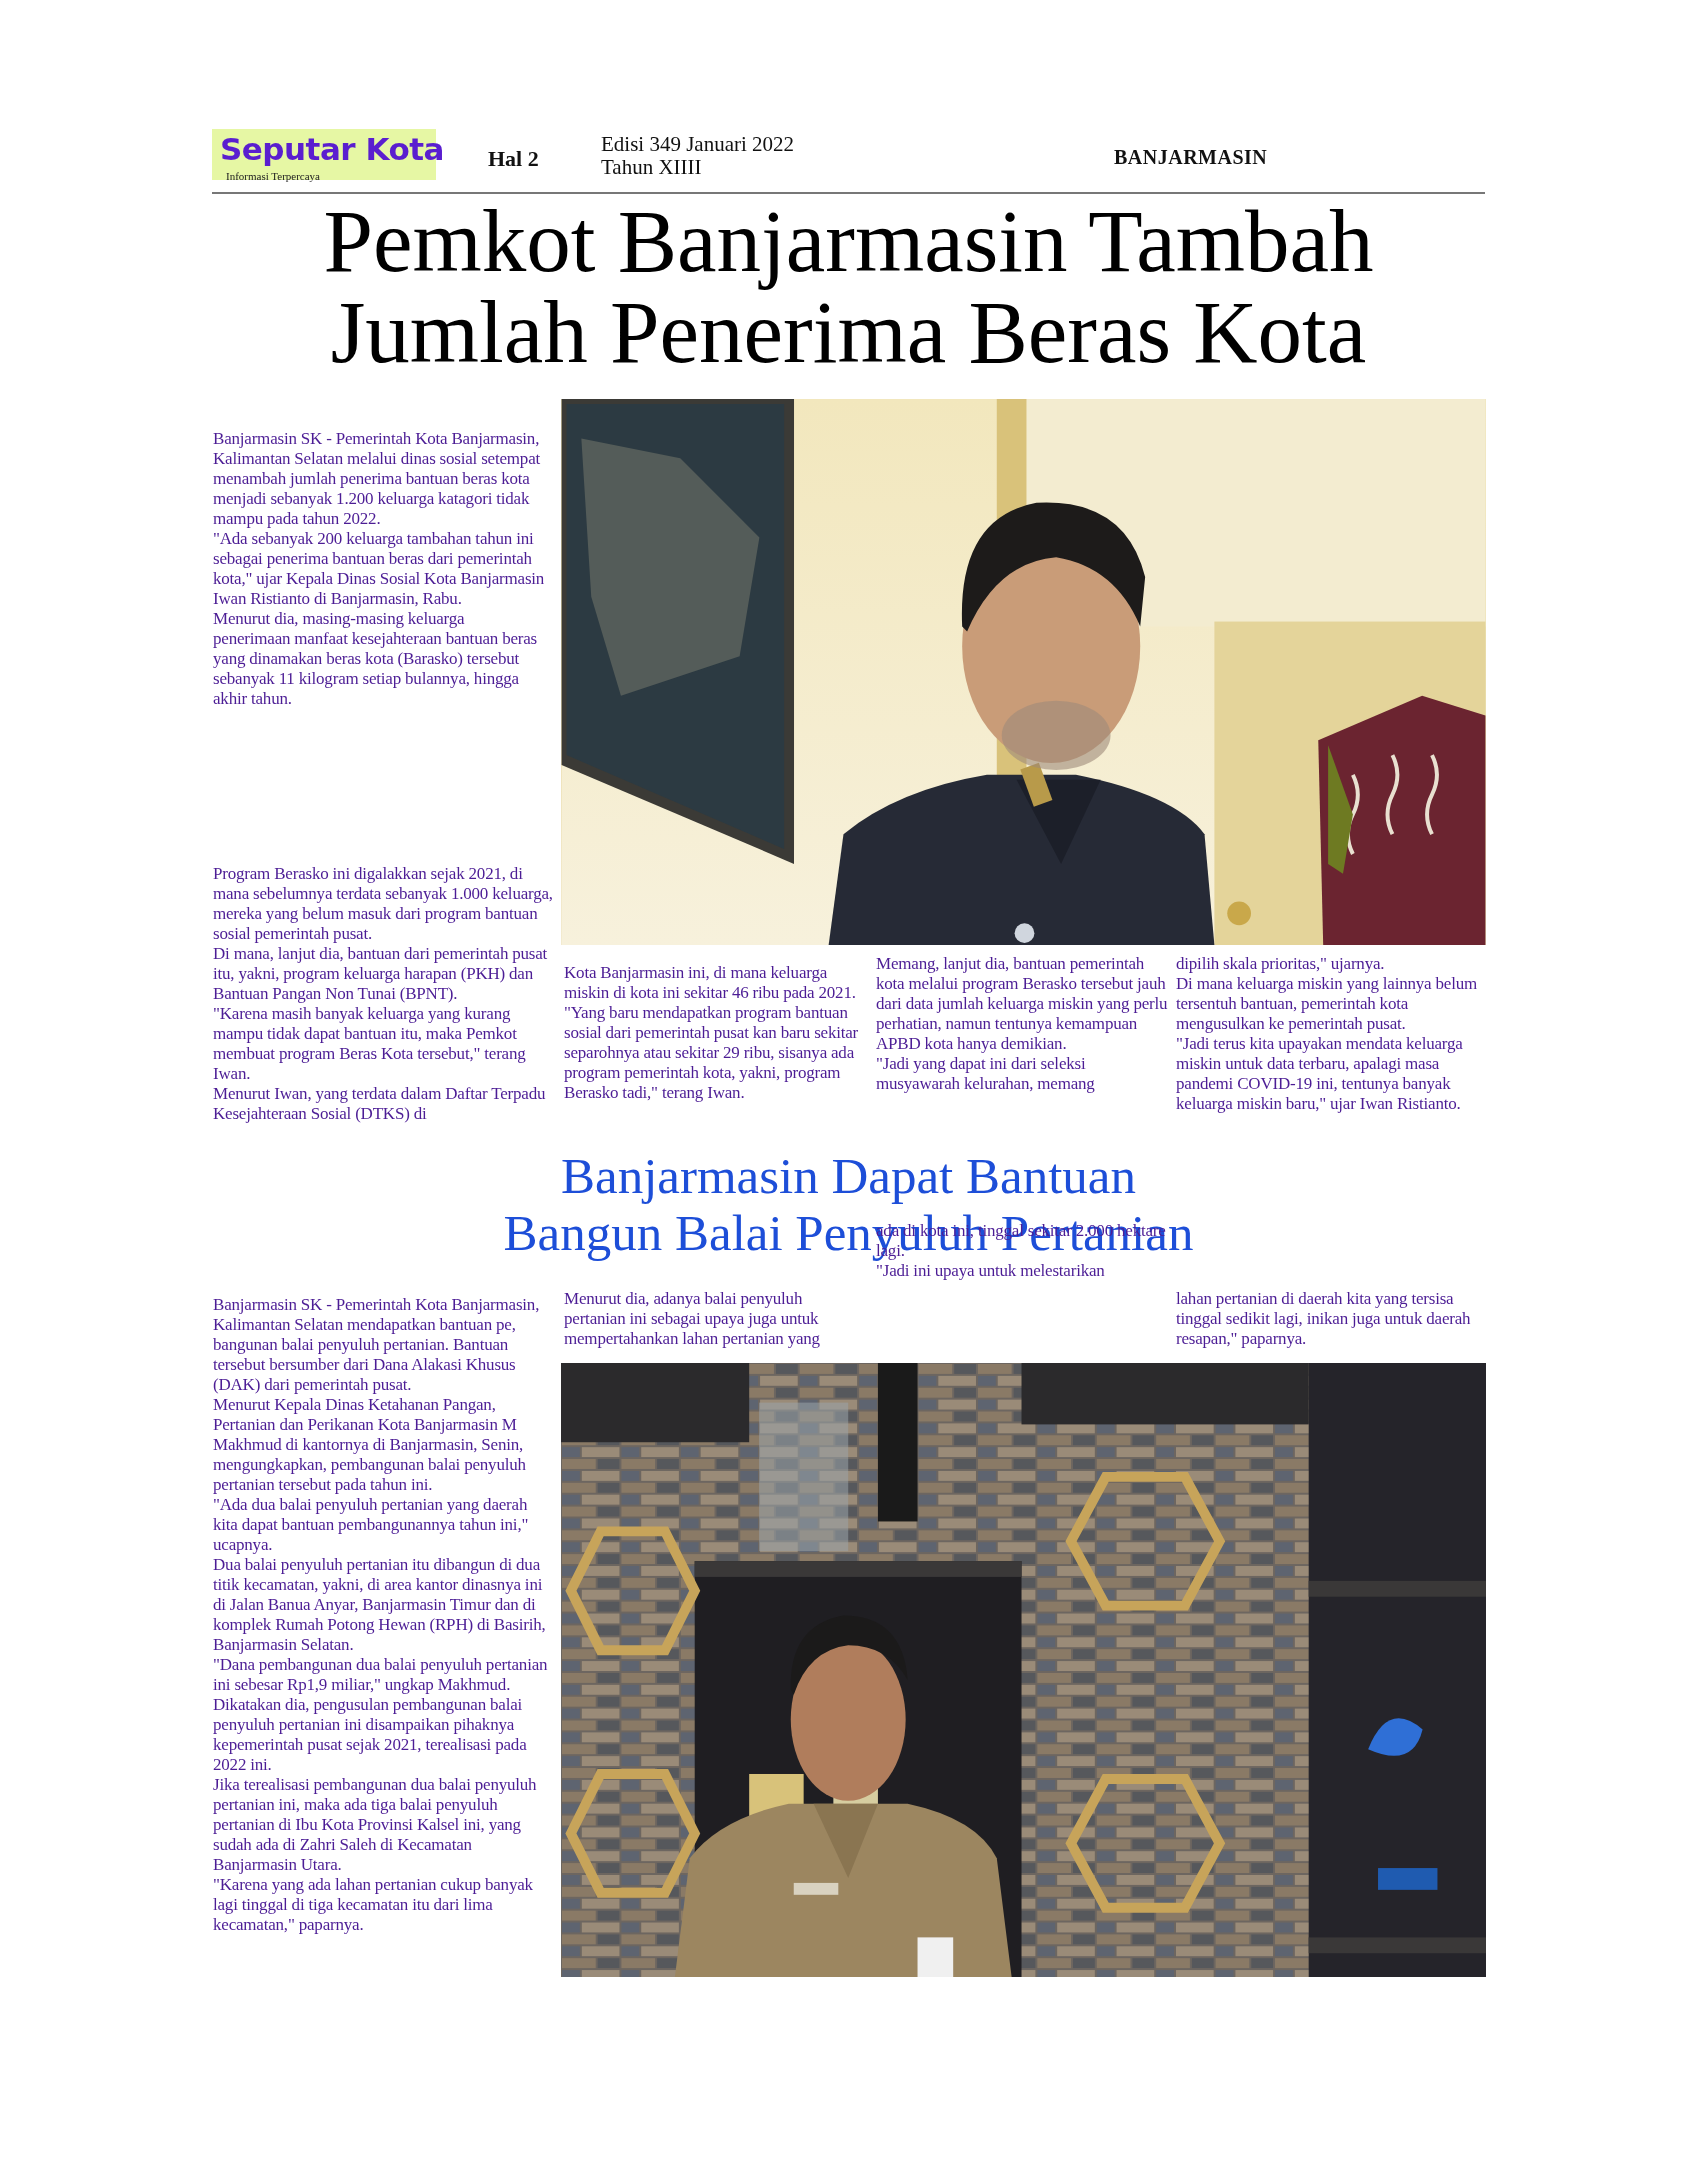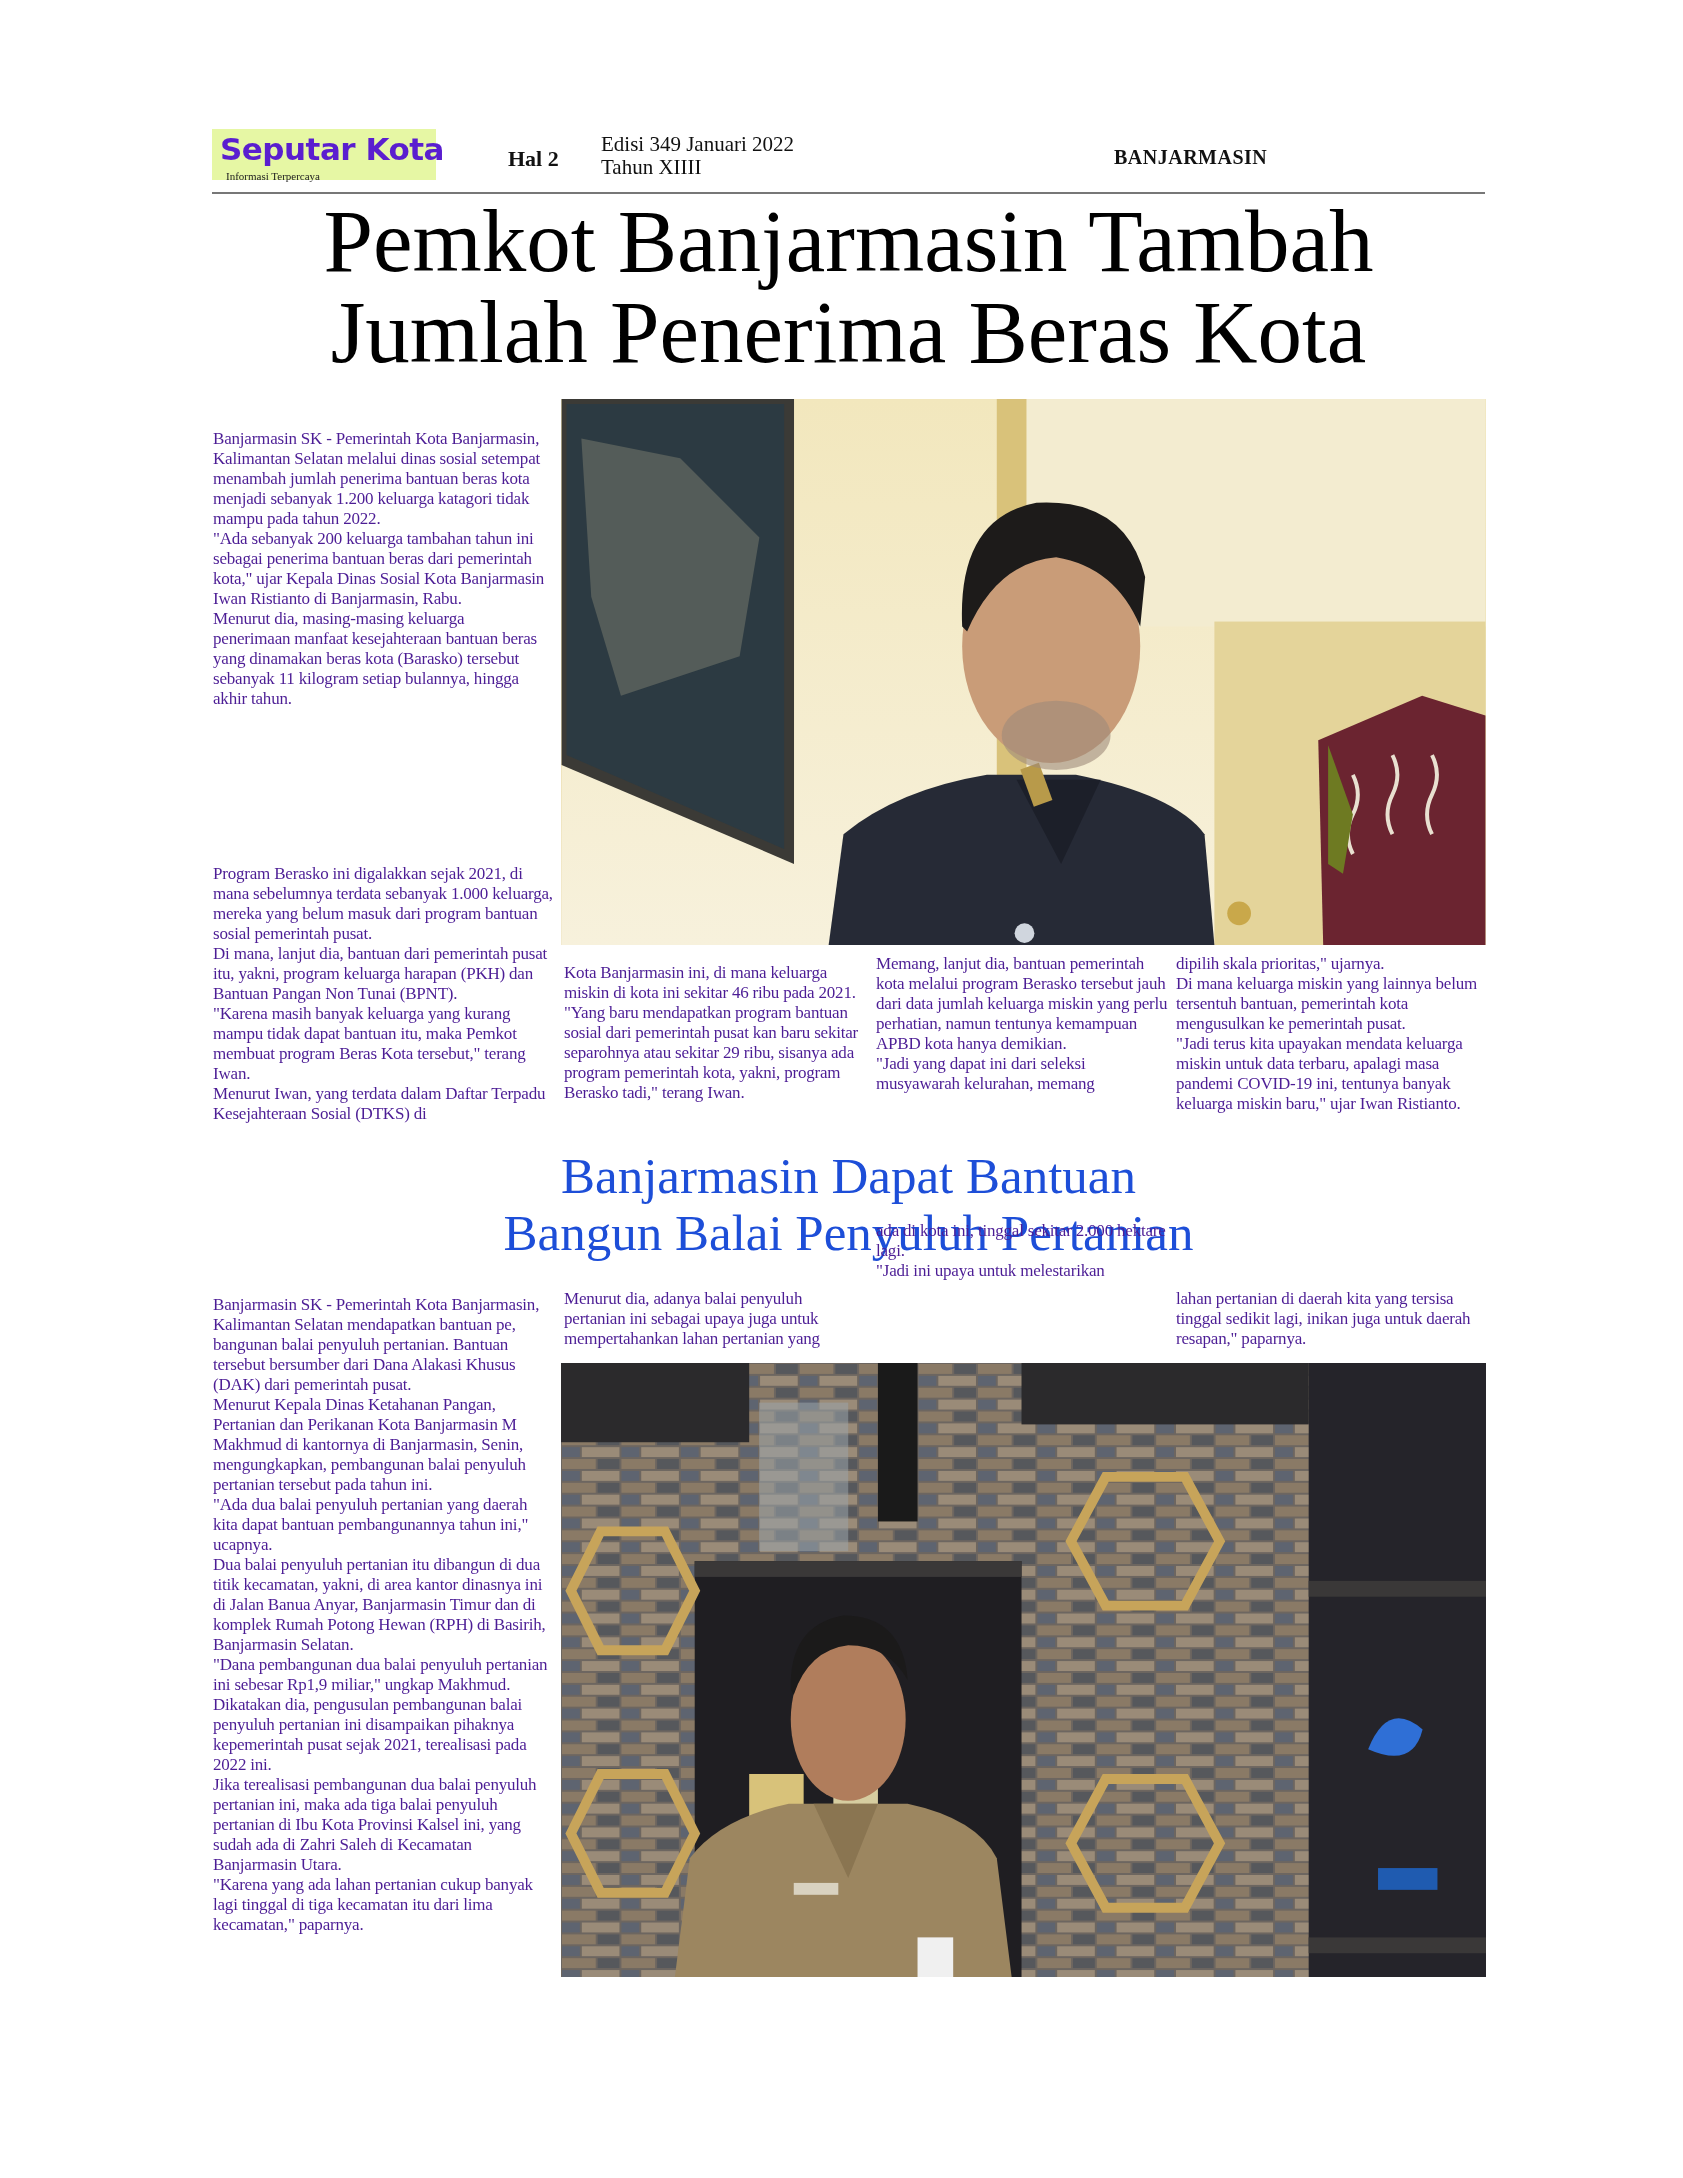--- a/index.html
+++ b/index.html
@@ -5,21 +5,21 @@
   html, body { margin: 0; padding: 0; background: #ffffff; }
   body { width: 1683px; height: 2178px; position: relative; overflow: hidden;
          font-family: "Liberation Serif", serif; color: #111; }
   .abs { position: absolute; }
 
   
   .logo { left: 212px; top: 129px; width: 224px; height: 51px; background: #e6f7a4; }
   .logo-title { position: absolute; left: 8px; top: 2px; font-family: "DejaVu Sans", sans-serif;
                 font-weight: bold; font-size: 31px; color: #5a1ecf; letter-spacing: -0.5px; white-space: nowrap; }
   .logo-tag { position: absolute; left: 14px; top: 41px; font-size: 11px; color: #222; white-space: nowrap; }
-  .hal { left: 508px; top: 146px; font-size: 22px; font-weight: bold; }
+  .hal { left: 488px; top: 146px; font-size: 22px; font-weight: bold; }
   .edisi { left: 601px; top: 133px; font-size: 21px; line-height: 23px; }
   .city { left: 1114px; top: 146px; font-size: 20px; font-weight: bold; letter-spacing: 0.5px; }
   .rule { left: 212px; top: 192px; width: 1273px; height: 2px; background: #777; }
 
   
   .headline1 { left: 212px; top: 196px; width: 1273px; text-align: center;
                font-size: 89px; line-height: 91px; color: #000; }
   .headline2 { left: 212px; top: 1148px; width: 1273px; text-align: center;
                font-size: 51px; line-height: 57px; color: #1d4ed8; }
 

